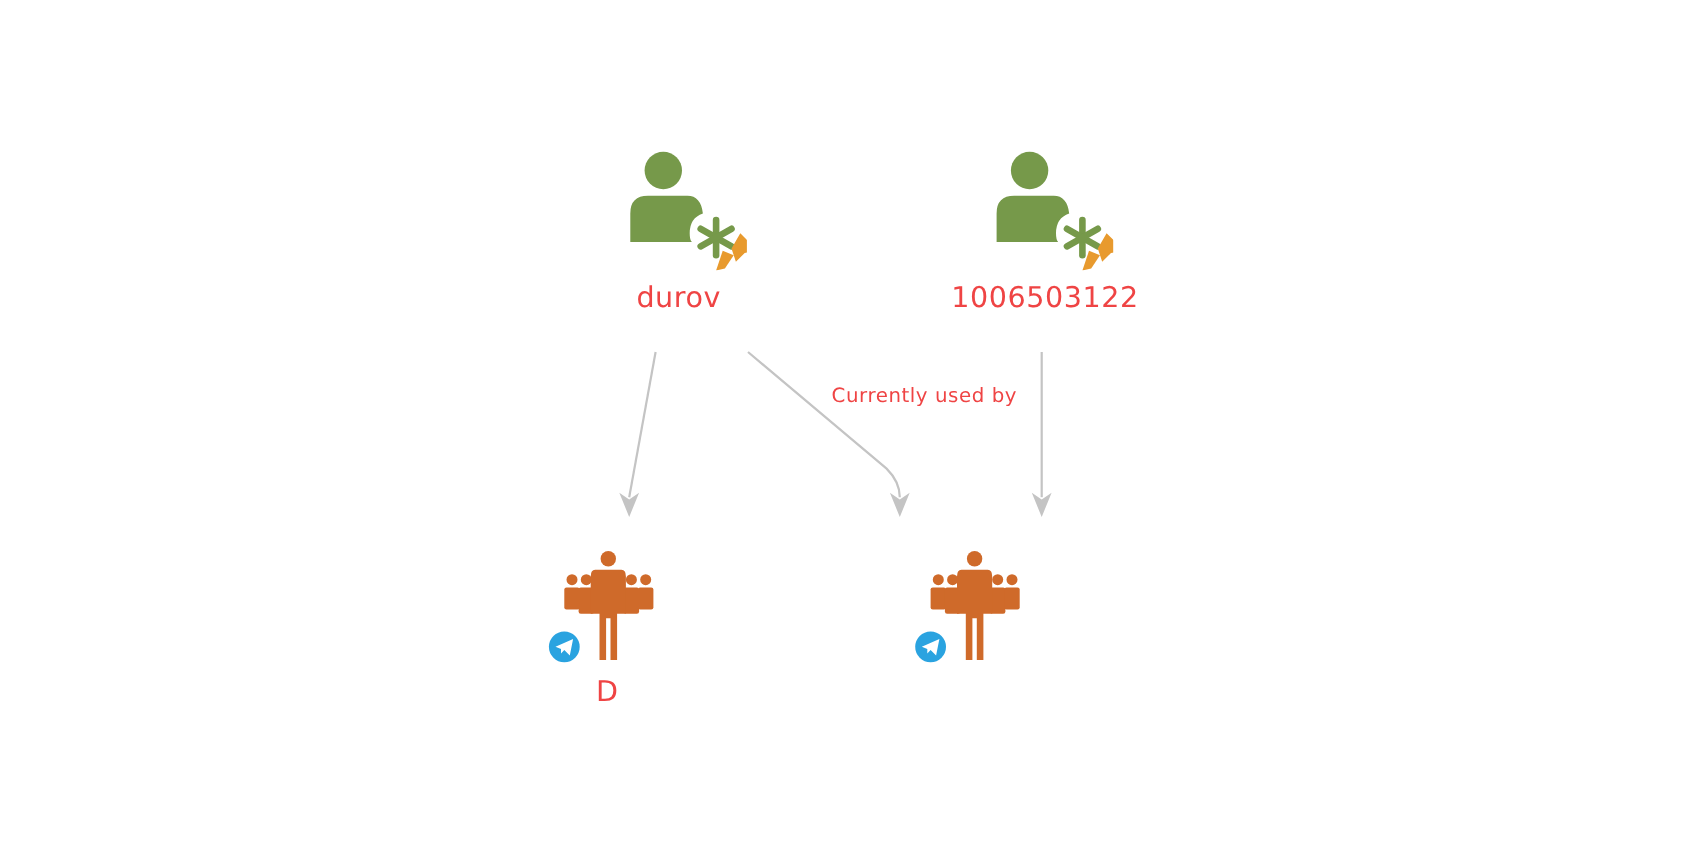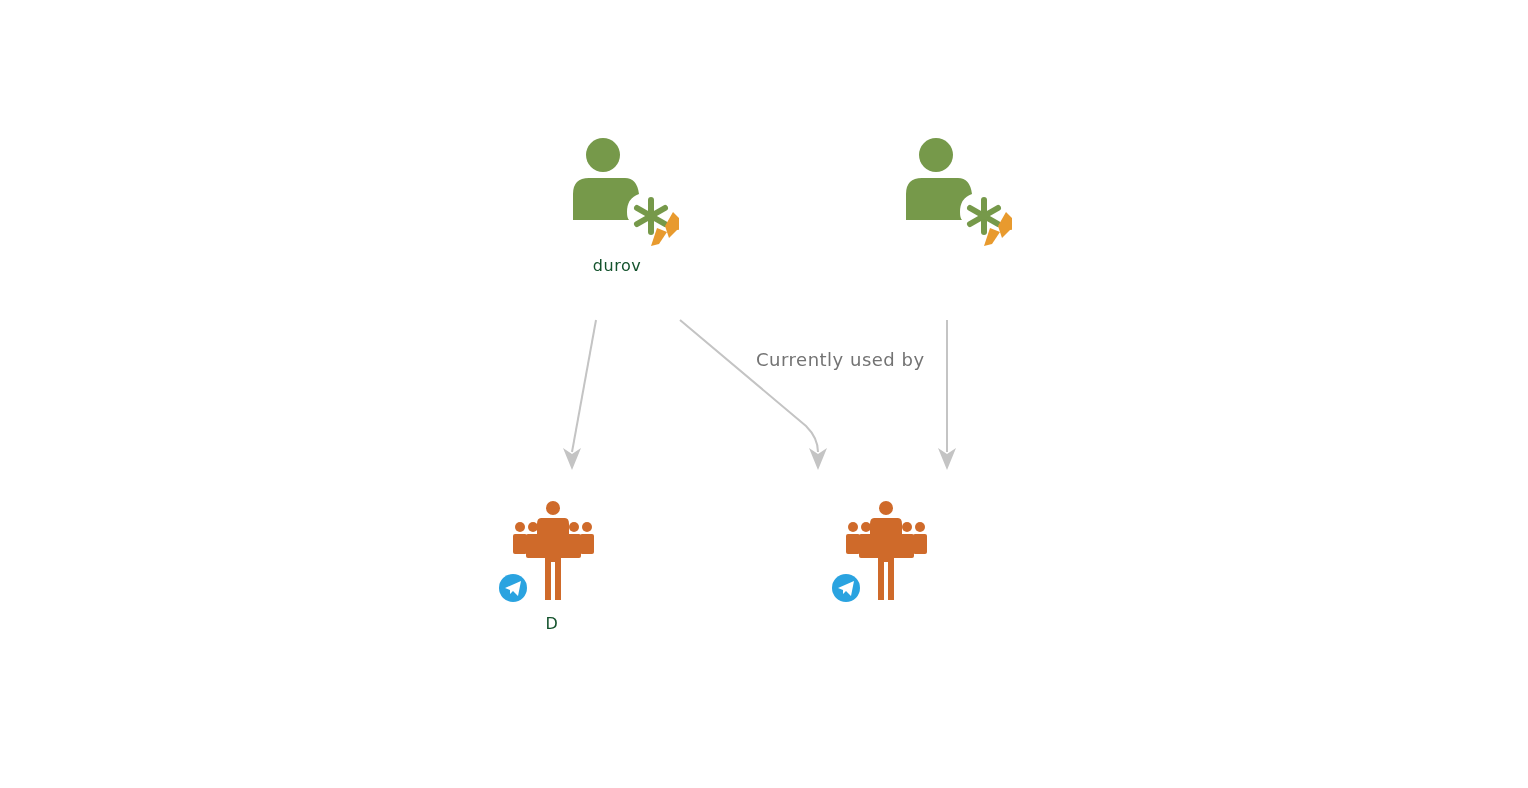--- a/index.html
+++ b/index.html
@@ -1,20 +1,20 @@
 <!DOCTYPE html>
 <html><head>
 <meta charset="utf-8">
 <style>
   html, body { margin:0; padding:0; background:#ffffff; }
   body { width:1528px; height:788px; position:relative; overflow:hidden; font-family:"DejaVu Sans","Liberation Sans",sans-serif; }
   .node { position:absolute; width:200px; text-align:center; }
   .node svg { display:block; margin:0 auto; }
-  .label { font-size:16px; color:#14532d; margin-top:10px; letter-spacing:0.5px; }
-  .edge-label { position:absolute; font-size:18px; color:#737373; letter-spacing:0.5px; }
+  .label { font-size:26px; color:#ef4444; margin-top:10px; letter-spacing:0.5px; }
+  .edge-label { position:absolute; font-size:18px; color:#ef4444; letter-spacing:0.5px; }
   #edges { position:absolute; left:0; top:0; }
 </style>
 </head>
 <body>
 
 <svg id="edges" width="1528" height="788">
   <defs>
     <marker id="arrow" viewBox="0 0 10 12" refX="5" refY="12" markerWidth="14" markerHeight="18" orient="auto-start-reverse" markerUnits="userSpaceOnUse">
       <path d="M0,0 L5,4 L10,0 L5,12 Z" fill="#c4c4c4"></path>
     </marker>
@@ -53,20 +53,21 @@
     <g stroke="#76994a" stroke-width="6" stroke-linecap="round">
       <line x1="96" y1="64" x2="96" y2="96"></line>
       <line x1="82" y1="72" x2="110" y2="88"></line>
       <line x1="82" y1="88" x2="110" y2="72"></line>
     </g>
     <g fill="#e89a2e">
       <polygon points="118,76 134,92 122,94 114,102 110,90"></polygon>
       <polygon points="102,92 112,96 104,108 96,110"></polygon>
     </g>
   </svg>
+  <div class="label">1006503122</div>
 </div>
 
 <div class="node" style="left:452px; top:500px;">
   <svg width="130" height="104" viewBox="0 0 130 104">
     <g fill="#cf6a2a">
       <circle cx="33" cy="27" r="5"></circle>
         <rect x="26" y="34" width="14" height="20" rx="2"></rect>
       <circle cx="46" cy="27" r="5"></circle>
         <rect x="39" y="34" width="14" height="24" rx="2"></rect>
       <circle cx="87" cy="27" r="5"></circle>

